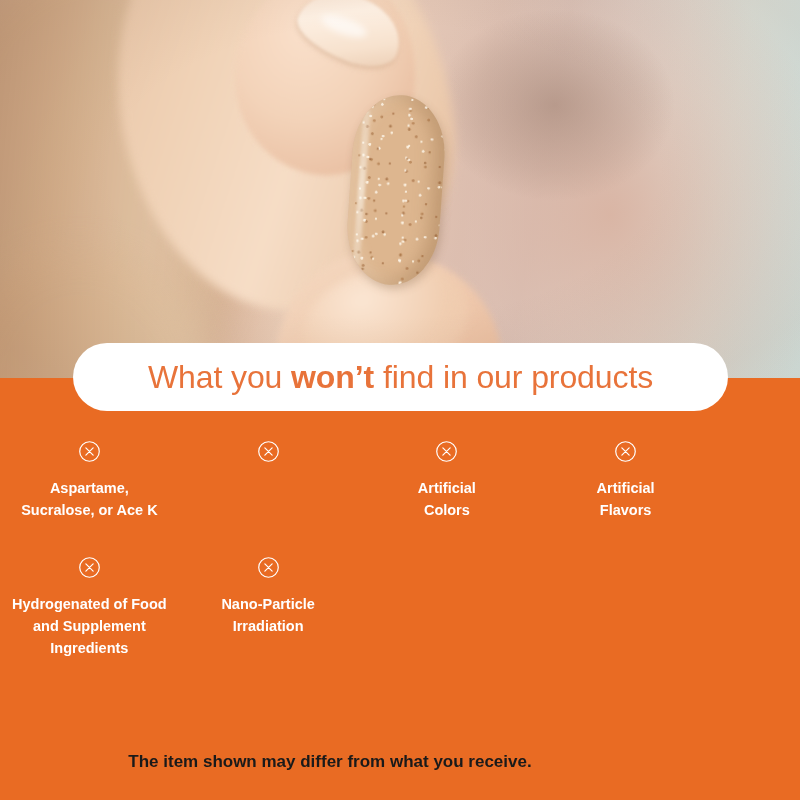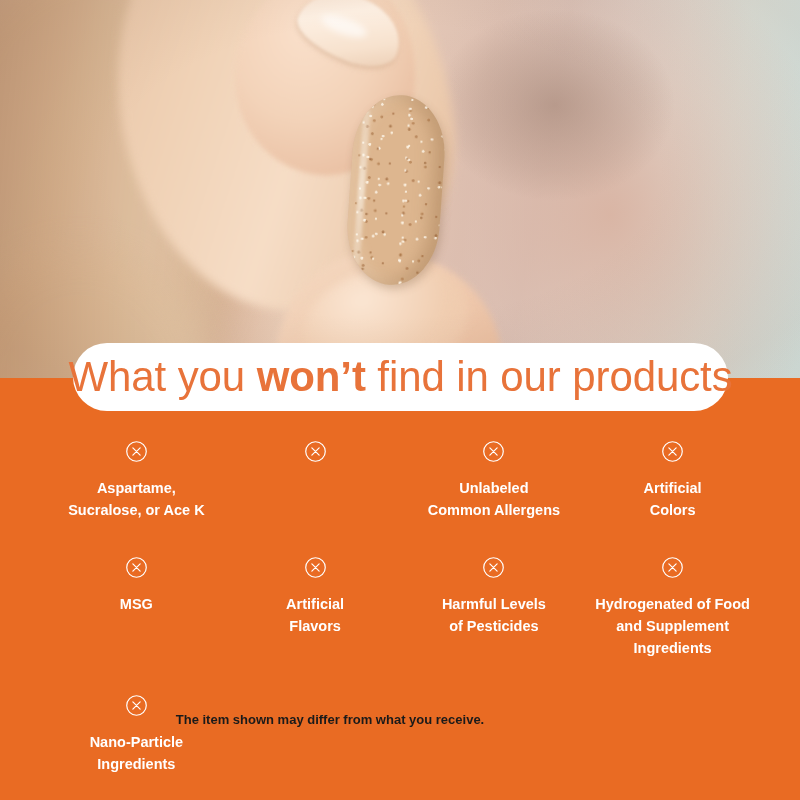--- a/index.html
+++ b/index.html
@@ -224,40 +224,39 @@
     top: 343px;
     width: 655px;
     height: 68px;
     background: #ffffff;
     border-radius: 34px;
     display: flex;
     align-items: center;
     justify-content: center;
   }
   .banner-title {
-    font-size: 42px;
+    font-size: 32px;
     color: #E8733A;
     font-weight: 400;
     letter-spacing: -0.1px;
     white-space: nowrap;
   }
   .banner-title b {
     font-weight: 700;
   }
 
   
   .grid {
     position: absolute;
     left: 0;
     top: 440px;
     width: 715px;
     display: grid;
     grid-template-columns: repeat(4, 1fr);
     row-gap: 35px;
-    padding-left: 47px;
   }
   .grid-cell {
     display: flex;
     flex-direction: column;
     align-items: center;
     padding: 0 8px;
   }
   .x-icon {
     width: 23px;
     height: 23px;
@@ -270,24 +269,24 @@
     font-weight: 700;
     line-height: 1.52;
     text-align: center;
     white-space: pre-line;
   }
 
   
   .footer-note {
     position: absolute;
     left: 0;
-    top: 712px;
+    top: 752px;
     width: 660px;
     text-align: center;
-    font-size: 13px;
+    font-size: 17px;
     font-weight: 700;
     color: #1a1a1a;
   }
 </style>
 </head>
 <body>
 
 <div class="canvas">
 
   <div class="photo">
@@ -325,68 +324,45 @@
         <svg class="x-icon" viewBox="0 0 24 24">
           <circle cx="12" cy="12" r="10.2" fill="none" stroke="#ffffff" stroke-width="1.25"></circle>
           <path d="M8.2 8.2 L15.8 15.8 M15.8 8.2 L8.2 15.8" stroke="#ffffff" stroke-width="1.25" stroke-linecap="round" fill="none"></path>
         </svg>
       </div>
       <div class="grid-cell">
         <svg class="x-icon" viewBox="0 0 24 24">
           <circle cx="12" cy="12" r="10.2" fill="none" stroke="#ffffff" stroke-width="1.25"></circle>
           <path d="M8.2 8.2 L15.8 15.8 M15.8 8.2 L8.2 15.8" stroke="#ffffff" stroke-width="1.25" stroke-linecap="round" fill="none"></path>
         </svg>
-        <div class="cell-label">Unlabeled
-Common Allergens</div>
-      </div>
-      <div class="grid-cell">
-        <svg class="x-icon" viewBox="0 0 24 24">
-          <circle cx="12" cy="12" r="10.2" fill="none" stroke="#ffffff" stroke-width="1.25"></circle>
-          <path d="M8.2 8.2 L15.8 15.8 M15.8 8.2 L8.2 15.8" stroke="#ffffff" stroke-width="1.25" stroke-linecap="round" fill="none"></path>
-        </svg>
         <div class="cell-label">Artificial
 Colors</div>
       </div>
       <div class="grid-cell">
         <svg class="x-icon" viewBox="0 0 24 24">
           <circle cx="12" cy="12" r="10.2" fill="none" stroke="#ffffff" stroke-width="1.25"></circle>
           <path d="M8.2 8.2 L15.8 15.8 M15.8 8.2 L8.2 15.8" stroke="#ffffff" stroke-width="1.25" stroke-linecap="round" fill="none"></path>
         </svg>
-        <div class="cell-label">MSG</div>
-      </div>
-      <div class="grid-cell">
-        <svg class="x-icon" viewBox="0 0 24 24">
-          <circle cx="12" cy="12" r="10.2" fill="none" stroke="#ffffff" stroke-width="1.25"></circle>
-          <path d="M8.2 8.2 L15.8 15.8 M15.8 8.2 L8.2 15.8" stroke="#ffffff" stroke-width="1.25" stroke-linecap="round" fill="none"></path>
-        </svg>
         <div class="cell-label">Artificial
 Flavors</div>
-      </div>
-      <div class="grid-cell">
-        <svg class="x-icon" viewBox="0 0 24 24">
-          <circle cx="12" cy="12" r="10.2" fill="none" stroke="#ffffff" stroke-width="1.25"></circle>
-          <path d="M8.2 8.2 L15.8 15.8 M15.8 8.2 L8.2 15.8" stroke="#ffffff" stroke-width="1.25" stroke-linecap="round" fill="none"></path>
-        </svg>
-        <div class="cell-label">Harmful Levels
-of Pesticides</div>
       </div>
       <div class="grid-cell">
         <svg class="x-icon" viewBox="0 0 24 24">
           <circle cx="12" cy="12" r="10.2" fill="none" stroke="#ffffff" stroke-width="1.25"></circle>
           <path d="M8.2 8.2 L15.8 15.8 M15.8 8.2 L8.2 15.8" stroke="#ffffff" stroke-width="1.25" stroke-linecap="round" fill="none"></path>
         </svg>
         <div class="cell-label">Hydrogenated of Food
 and Supplement
 Ingredients</div>
       </div>
       <div class="grid-cell">
         <svg class="x-icon" viewBox="0 0 24 24">
           <circle cx="12" cy="12" r="10.2" fill="none" stroke="#ffffff" stroke-width="1.25"></circle>
           <path d="M8.2 8.2 L15.8 15.8 M15.8 8.2 L8.2 15.8" stroke="#ffffff" stroke-width="1.25" stroke-linecap="round" fill="none"></path>
         </svg>
         <div class="cell-label">Nano-Particle
-Ingredients</div>
+Irradiation</div>
       </div>
     </div>
 
   <div class="footer-note">The item shown may differ from what you receive.</div>
 
 </div>
 
 </body></html>

